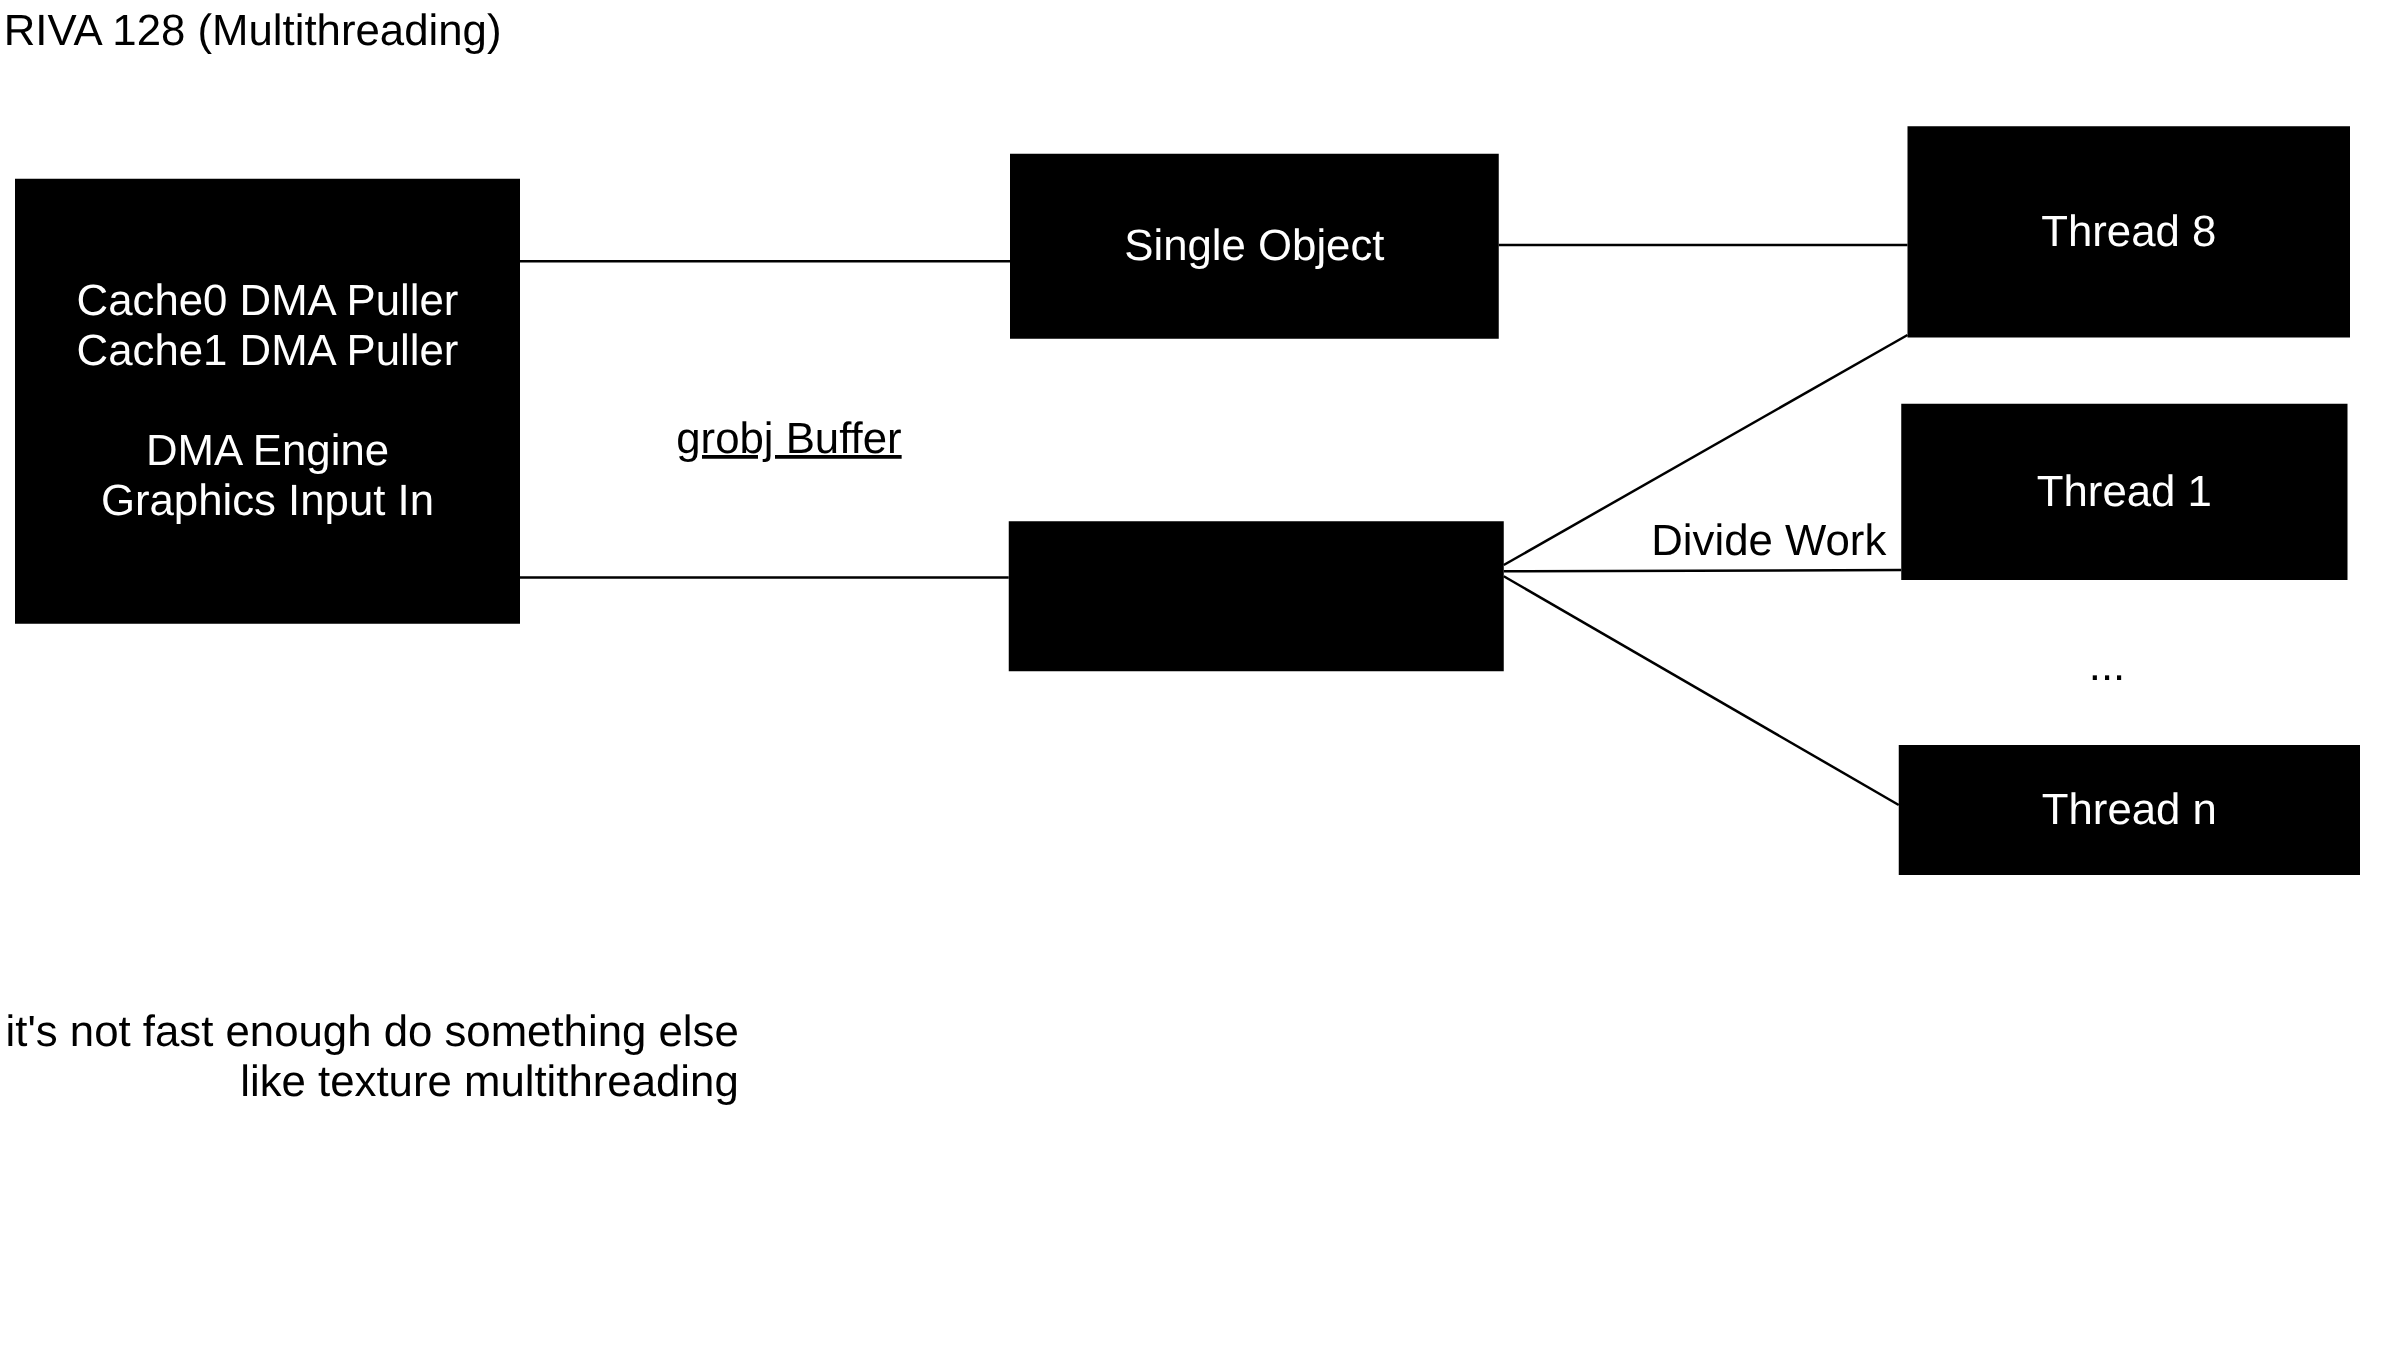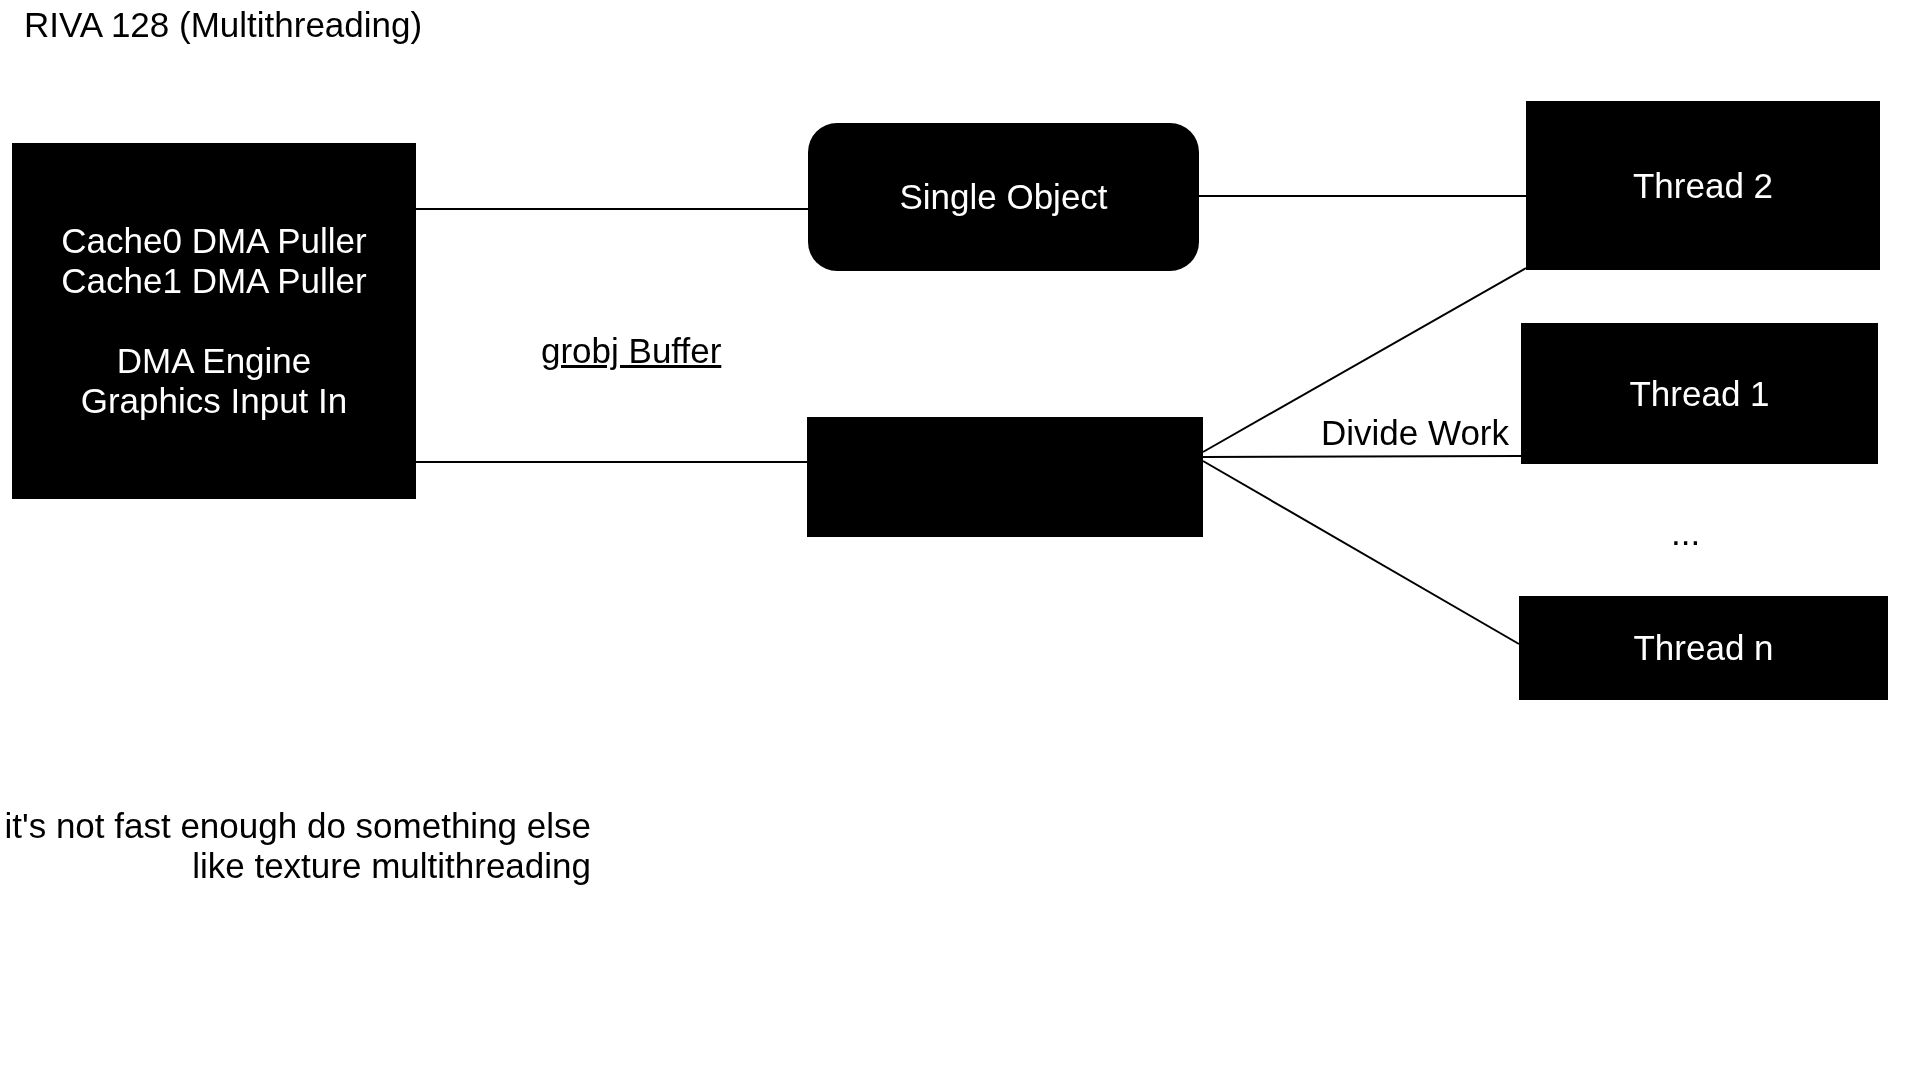--- a/index.html
+++ b/index.html
@@ -8,23 +8,23 @@
     font-family:"Liberation Sans",sans-serif;color:#000000;
   }
   #edge-layer{position:absolute;left:0;top:0;width:1920px;height:1080px;pointer-events:none;}
   .box{
     position:absolute;background:#000000;color:#ffffff;
     display:flex;flex-direction:column;justify-content:center;align-items:center;
     font-size:35px;line-height:40px;text-align:center;
   }
   .box-line{min-height:40px;white-space:nowrap;}
   .label{position:absolute;font-size:35px;line-height:40px;white-space:nowrap;}
-  #title{left:24px;top:5px;}
+  #title{left:3px;top:5px;}
   #box-dma{left:12px;top:143px;width:404px;height:356px;}
-  #box-single{left:808px;top:123px;width:391px;height:148px;border-radius:29px;}
+  #box-single{left:808px;top:123px;width:391px;height:148px;}
   #box-multi{left:807px;top:417px;width:396px;height:120px;}
   #box-thread0{left:1526px;top:101px;width:354px;height:169px;}
   #box-thread1{left:1521px;top:323px;width:357px;height:141px;}
   #box-threadn{left:1519px;top:596px;width:369px;height:104px;}
   #label-grobj{left:541px;top:331px;text-decoration:underline;}
   #label-divide{left:1321px;top:413px;}
   #label-ellipsis{left:1671px;top:513px;}
   #note{right:1329px;top:806px;text-align:right;}
 </style>
 </head>
@@ -52,21 +52,21 @@
   </div>
 
   <div class="box" id="box-single">
     <div class="box-line">Single Object</div>
   </div>
 
   <div class="box" id="box-multi">
   </div>
 
   <div class="box" id="box-thread0">
-    <div class="box-line">Thread 2</div>
+    <div class="box-line">Thread 8</div>
   </div>
 
   <div class="box" id="box-thread1">
     <div class="box-line">Thread 1</div>
   </div>
 
   <div class="label" id="label-ellipsis">...</div>
 
   <div class="box" id="box-threadn">
     <div class="box-line">Thread n</div>

